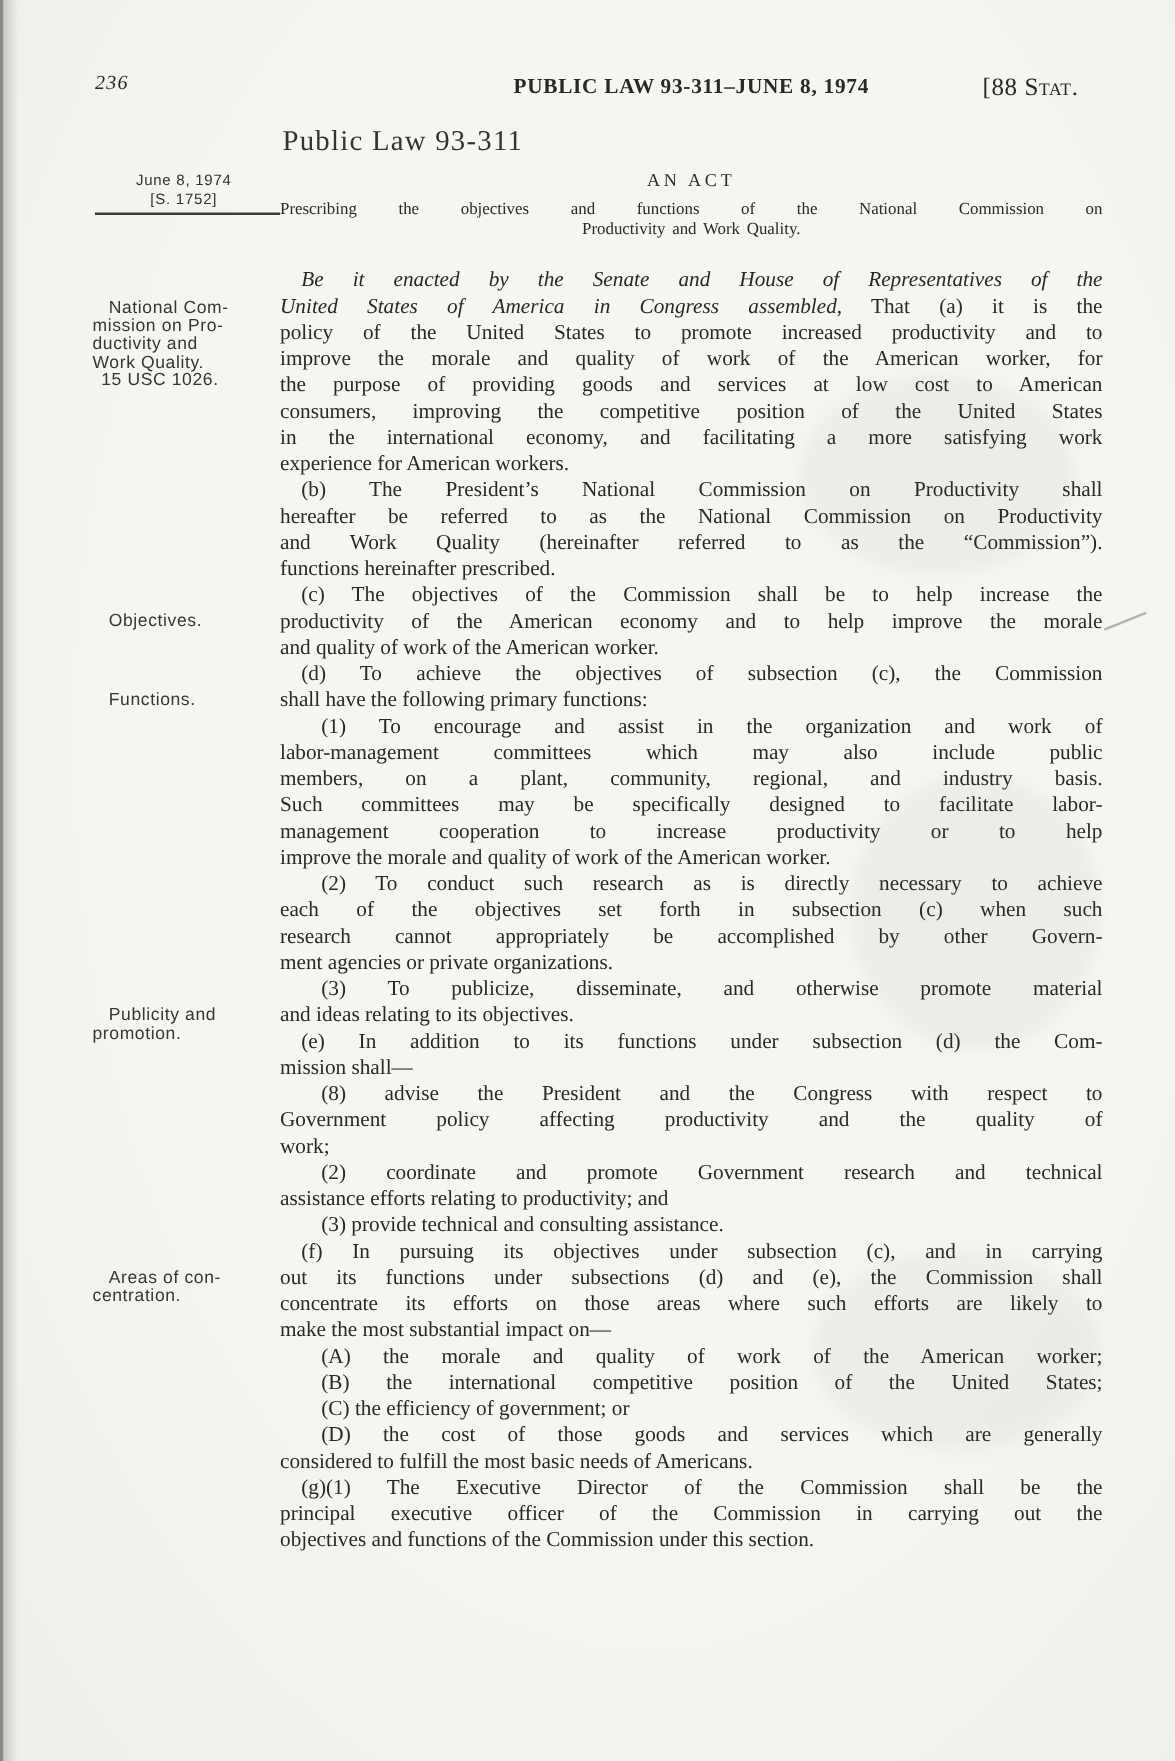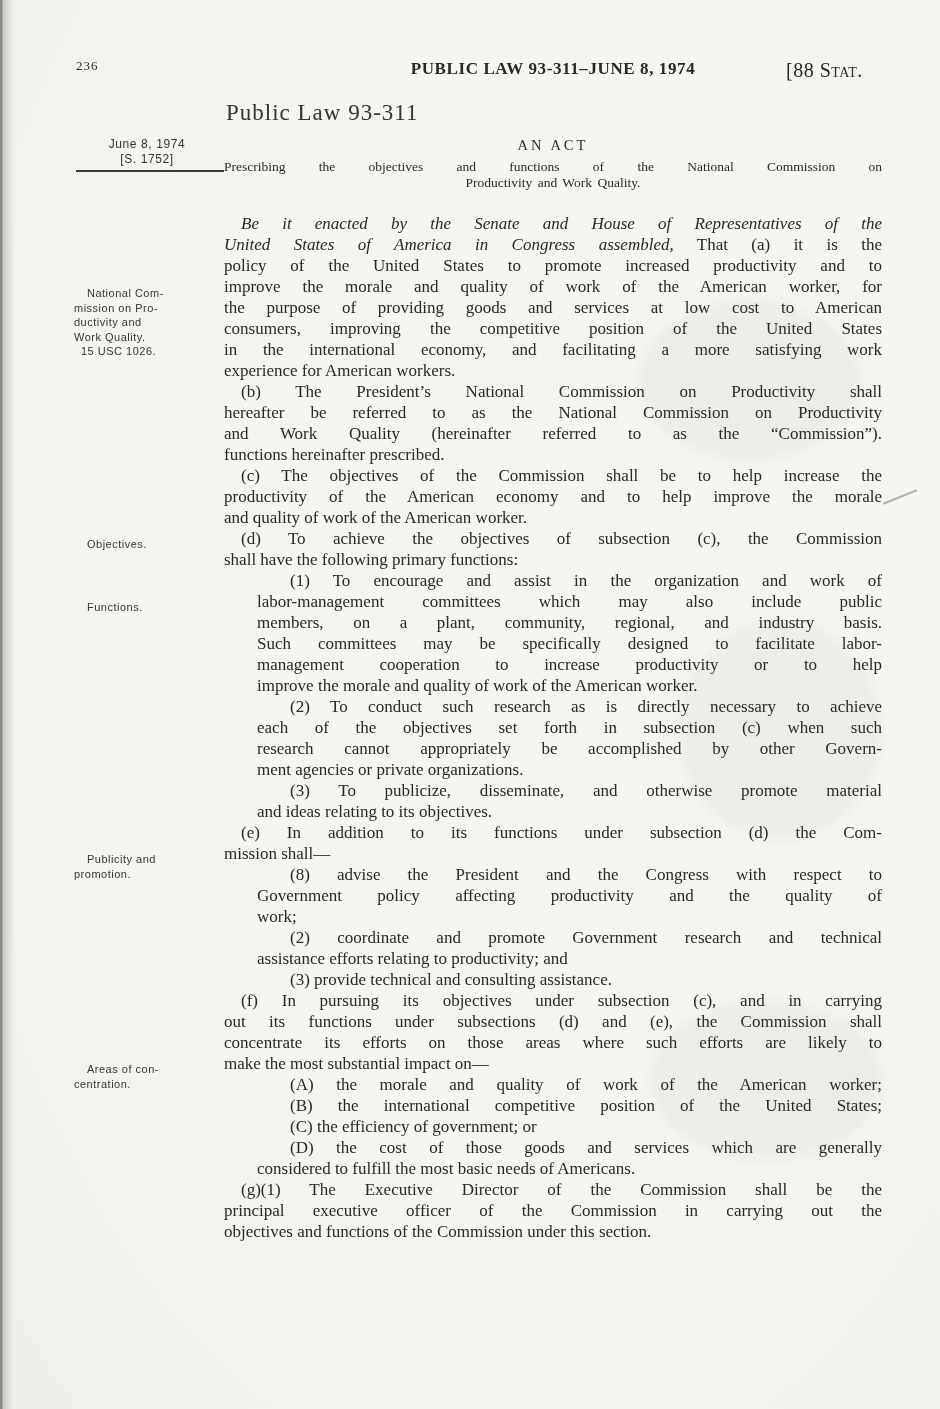--- a/index.html
+++ b/index.html
@@ -2,45 +2,45 @@
 <html><head>
 <meta charset="utf-8">
 <style>
   html,body{margin:0;padding:0;background:#e9e8e4;}
   .page{position:relative;width:940px;height:1409px;overflow:hidden;
         background:radial-gradient(ellipse at 55% 42%, #f6f5f1 55%, #efeee9 100%);
         font-family:"Liberation Serif", serif;color:#2a2824;}
   .edge{position:absolute;left:0;top:0;bottom:0;width:16px;
         background:linear-gradient(90deg,#8b8a88 0,#8b8a88 2px,#c9c8c5 3px,#dcdbd7 8px,#edece8 13px,rgba(245,244,240,0) 16px);}
   .running-head{position:absolute;top:58px;left:0;width:940px;height:24px;}
-  .pageno{position:absolute;left:76px;top:0;font-size:13px;letter-spacing:1px;}
+  .pageno{position:absolute;left:76px;top:0;font-size:16px;letter-spacing:1px;font-style:italic;}
   .rh-title{position:absolute;left:224px;width:658px;top:1px;text-align:center;
         font-weight:bold;font-size:17px;letter-spacing:.6px;}
   .stat{position:absolute;left:786px;top:1px;font-size:20px;letter-spacing:.5px;}
   .sc{font-variant:small-caps;}
   .law-title{position:absolute;left:226px;top:100px;font-size:23px;letter-spacing:1px;color:#35332e;}
   .date-note{position:absolute;left:76px;top:137px;width:142px;text-align:center;
         font-family:"Liberation Sans", sans-serif;font-size:12px;line-height:15px;letter-spacing:.6px;color:#34322e;}
   .date-rule{position:absolute;left:76px;top:170px;width:148px;height:2px;background:#3d3b37;}
   .act-heading{position:absolute;left:224px;top:137px;width:658px;text-align:center;
         font-size:14.5px;letter-spacing:3px;color:#2e2c28;}
   .headnote{position:absolute;left:224px;top:159px;width:658px;
         font-weight:normal;font-size:13.5px;line-height:15.5px;word-spacing:2px;color:#2b2925;}
   .headnote .j1{text-align:justify;text-align-last:justify;}
   .headnote .j2{text-align:center;}
   .mnote{position:absolute;left:74px;width:146px;
-        font-family:"Liberation Sans", sans-serif;font-size:11px;line-height:14.5px;
-        letter-spacing:.5px;color:#37352f;margin-top:48px;}
+        font-family:"Liberation Sans", sans-serif;font-size:14px;line-height:14.5px;
+        letter-spacing:.5px;color:#37352f;}
   .mnote .ind{padding-left:13px;}
   .mnote .ind2{padding-left:7px;}
   .body-text{position:absolute;left:224px;top:213px;width:658px;font-size:17px;line-height:21px;}
   .jline{text-align:justify;text-align-last:justify;text-justify:inter-word;}
   .jline.last{text-align-last:left;}
   .para>.jline:first-child{text-indent:17px;}
-  .sub{margin-left:33px;}
+  .sub{}
   .sub>.jline:first-child{text-indent:33px;}
   .it{font-style:italic;}
   .scratch{position:absolute;left:882px;top:496px;width:36px;height:1.5px;background:#8f8e89;
         transform:rotate(-22deg);opacity:.65;}
   .smudge{position:absolute;border-radius:50%;background:#5a5852;filter:blur(6px);opacity:.05;}
 </style>
 </head>
 <body>
 
 <div class="page">

